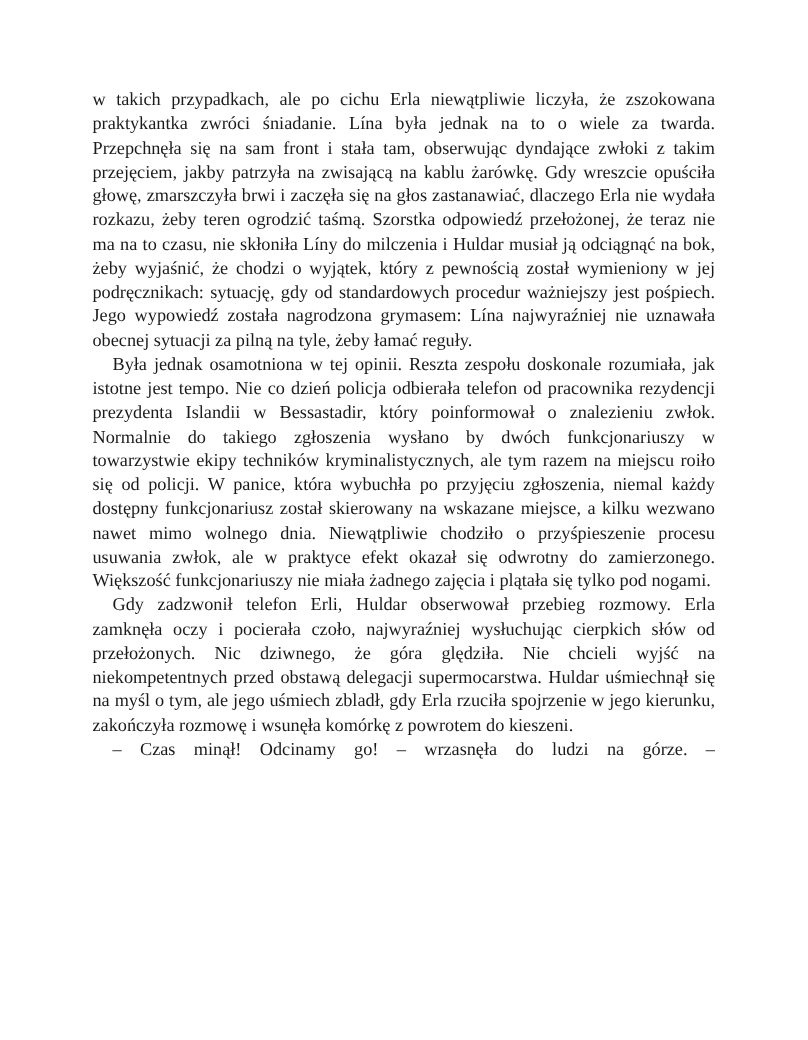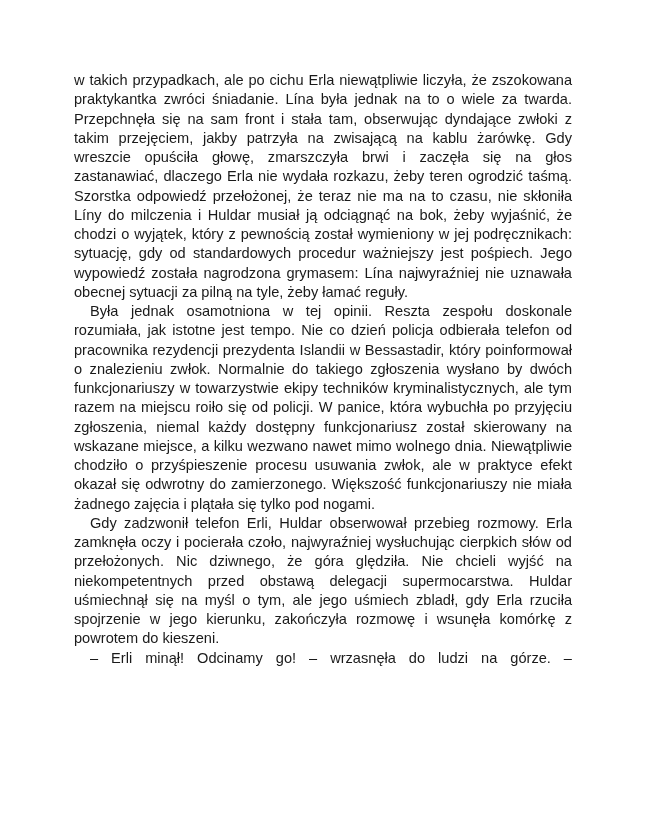--- a/index.html
+++ b/index.html
@@ -12,21 +12,21 @@
     height: 832px;
     overflow: hidden;
     position: relative;
   }
   .page {
     position: absolute;
     left: 74px;
     top: 71px;
     width: 498px;
     color: #1a1a1a;
-    font-family: Liberation Sans, sans-serif;
+    font-family: Liberation Serif, serif;
     font-size: 14.6px;
     line-height: 19.25px;
     text-align: justify;
     hyphens: none;
   }
   .page p {
     margin: 0;
     text-indent: 16px;
   }
   .page p.continued {
@@ -36,14 +36,14 @@
     text-align-last: justify;
   }
 </style>
 </head>
 <body>
 
 <div class="page">
   <p class="continued">w takich przypadkach, ale po cichu Erla niewątpliwie liczyła, że zszokowana praktykantka zwróci śniadanie. Lína była jednak na to o wiele za twarda. Przepchnęła się na sam front i stała tam, obserwując dyndające zwłoki z takim przejęciem, jakby patrzyła na zwisającą na kablu żarówkę. Gdy wreszcie opuściła głowę, zmarszczyła brwi i zaczęła się na głos zastanawiać, dlaczego Erla nie wydała rozkazu, żeby teren ogrodzić taśmą. Szorstka odpowiedź przełożonej, że teraz nie ma na to czasu, nie skłoniła Líny do milczenia i Huldar musiał ją odciągnąć na bok, żeby wyjaśnić, że chodzi o wyjątek, który z pewnością został wymieniony w jej podręcznikach: sytuację, gdy od standardowych procedur ważniejszy jest pośpiech. Jego wypowiedź została nagrodzona grymasem: Lína najwyraźniej nie uznawała obecnej sytuacji za pilną na tyle, żeby łamać reguły.</p>
   <p>Była jednak osamotniona w tej opinii. Reszta zespołu doskonale rozumiała, jak istotne jest tempo. Nie co dzień policja odbierała telefon od pracownika rezydencji prezydenta Islandii w Bessastadir, który poinformował o znalezieniu zwłok. Normalnie do takiego zgłoszenia wysłano by dwóch funkcjonariuszy w towarzystwie ekipy techników kryminalistycznych, ale tym razem na miejscu roiło się od policji. W panice, która wybuchła po przyjęciu zgłoszenia, niemal każdy dostępny funkcjonariusz został skierowany na wskazane miejsce, a kilku wezwano nawet mimo wolnego dnia. Niewątpliwie chodziło o przyśpieszenie procesu usuwania zwłok, ale w praktyce efekt okazał się odwrotny do zamierzonego. Większość funkcjonariuszy nie miała żadnego zajęcia i plątała się tylko pod nogami.</p>
   <p>Gdy zadzwonił telefon Erli, Huldar obserwował przebieg rozmowy. Erla zamknęła oczy i pocierała czoło, najwyraźniej wysłuchując cierpkich słów od przełożonych. Nic dziwnego, że góra ględziła. Nie chcieli wyjść na niekompetentnych przed obstawą delegacji supermocarstwa. Huldar uśmiechnął się na myśl o tym, ale jego uśmiech zbladł, gdy Erla rzuciła spojrzenie w jego kierunku, zakończyła rozmowę i wsunęła komórkę z powrotem do kieszeni.</p>
-  <p class="last-line-justify">– Erli minął! Odcinamy go! – wrzasnęła do ludzi na górze. –</p>
+  <p class="last-line-justify">– Czas minął! Odcinamy go! – wrzasnęła do ludzi na górze. –</p>
 </div>
 
 </body></html>

